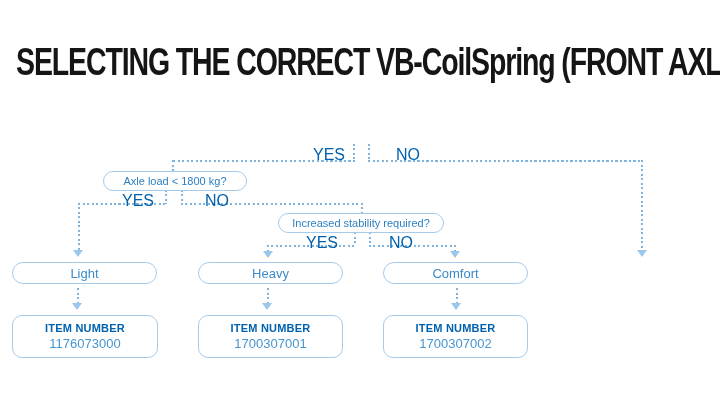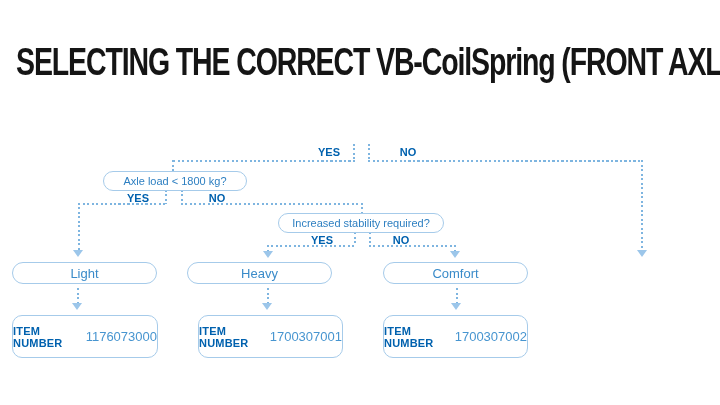--- a/index.html
+++ b/index.html
@@ -15,26 +15,26 @@
   }
   .pill{
     position:absolute;box-sizing:border-box;background:#ffffff;
     border:1.5px solid #a6cbea;border-radius:12px;
     display:flex;align-items:center;justify-content:center;
   }
   .decision{height:20px;font-size:11px;color:#2d7fc1;}
   .category{height:22px;font-size:13px;color:#3a8bc9;}
   .yn{
     position:absolute;width:40px;text-align:center;
-    font-size:11px;font-weight:700;color:#0061ae;
+    font-size:16px;font-weight:400;color:#0061ae;
   }
   .itembox{
     position:absolute;box-sizing:border-box;height:43px;background:#ffffff;
     border:1.5px solid #a6cbea;border-radius:10px;
-    display:flex;align-items:center;justify-content:center;
+    display:flex;flex-direction:column;align-items:center;justify-content:center;
     gap:2px;
   }
   .item-label{font-size:11px;font-weight:700;color:#0061ae;letter-spacing:.2px;}
   .item-number{font-size:13px;color:#4795d0;}
   .hline{
     position:absolute;height:2px;
     background-image:repeating-linear-gradient(to right,#7eb5e0 0 2px,transparent 2px 4.5px);
   }
   .vline{
     position:absolute;width:2px;
@@ -97,21 +97,21 @@
 
   <div class="pill decision" style="left:278px;top:213px;width:166px">
     <span>Increased stability required?</span>
   </div>
   <div class="yn" style="left:302px;top:234px">YES</div>
   <div class="yn" style="left:381px;top:234px">NO</div>
 
   <div class="pill category" style="left:12px;top:262px;width:145px">
     <span>Light</span>
   </div>
-  <div class="pill category" style="left:187px;top:262px;width:145px">
+  <div class="pill category" style="left:198px;top:262px;width:145px">
     <span>Heavy</span>
   </div>
   <div class="pill category" style="left:383px;top:262px;width:145px">
     <span>Comfort</span>
   </div>
 
   <div class="itembox" style="left:12px;top:315px;width:146px">
     <div class="item-label">ITEM NUMBER</div>
     <div class="item-number">1176073000</div>
   </div>

